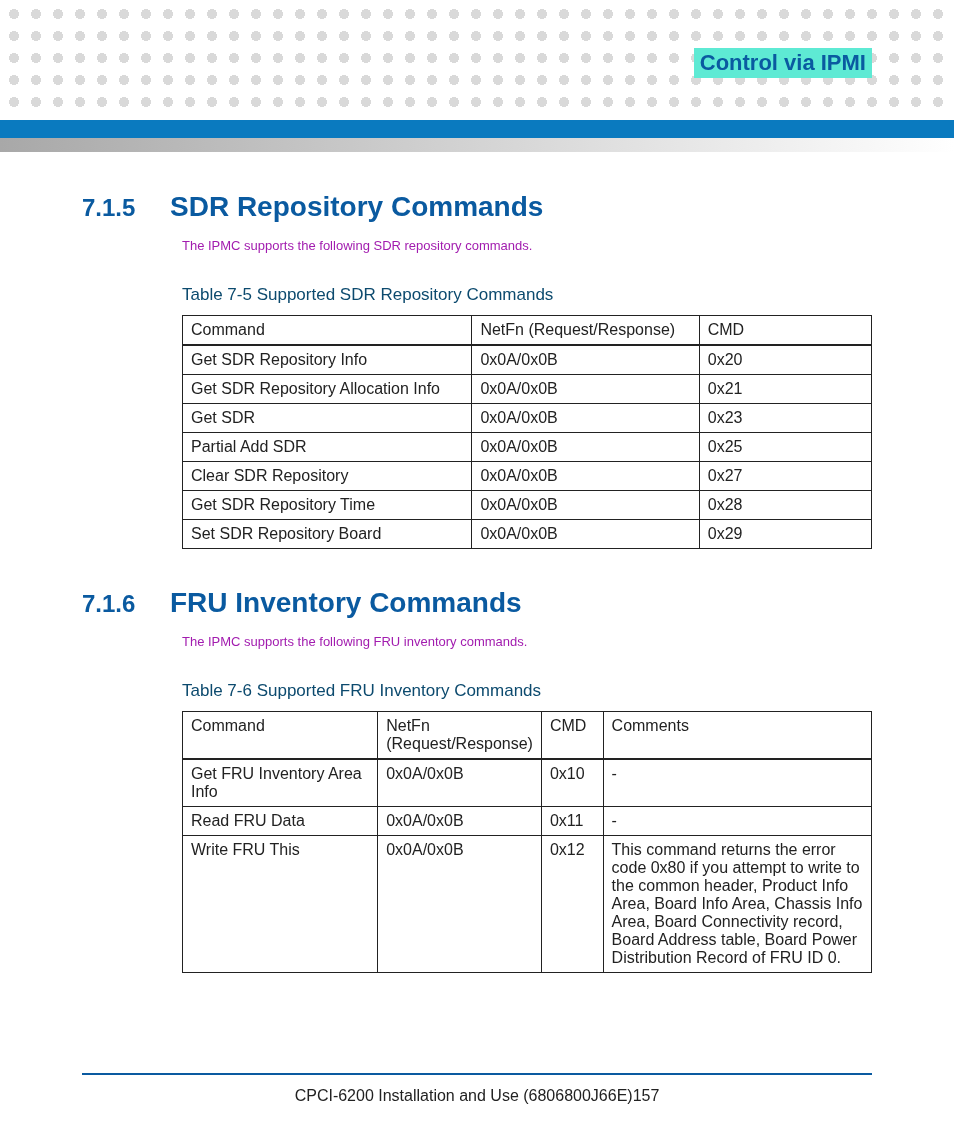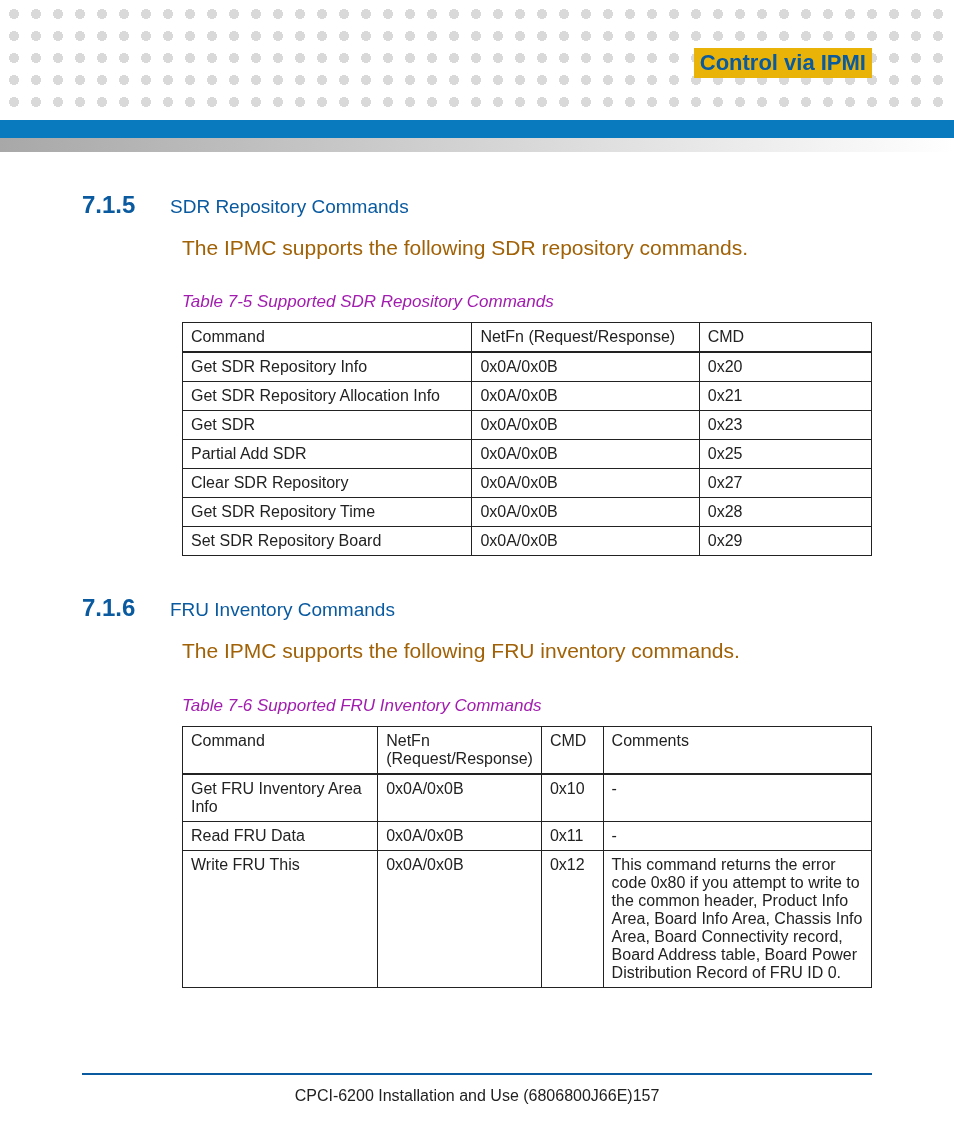--- a/index.html
+++ b/index.html
@@ -21,21 +21,21 @@
     background-position: 3px 3px;
     z-index: 0;
   }
   .header-title {
     position: absolute;
     top: 48px;
     right: 82px;
     font-size: 22px;
     font-weight: 700;
     color: #0a5aa0;
-    background: #eab308;
+    background: #5eead4;
     padding: 2px 6px;
     z-index: 2;
     font-style: normal;
   }
   .blue-bar {
     position: absolute;
     top: 120px;
     left: 0; right: 0;
     height: 18px;
     background: #0a7abf;
@@ -61,37 +61,36 @@
     gap: 28px;
     margin-top: 6px;
   }
   .section-number {
     font-size: 24px;
     font-weight: 700;
     color: #0a5aa0;
     min-width: 60px;
   }
   .section-title {
-    font-size: 19px;
-    font-weight: 400;
+    font-size: 28px;
+    font-weight: 700;
     color: #0a5aa0;
   }
   .section-body {
     margin-left: 100px;
     margin-top: 14px;
-    font-size: 21px;
+    font-size: 13px;
     line-height: 1.4;
-    color: #a16207;
+    color: #a21caf;
   }
   .table-caption {
     margin-left: 100px;
     margin-top: 30px;
     font-size: 17px;
-    font-style: italic;
-    color: #a21caf;
+    color: #0c4a6e;
   }
   table {
     margin-left: 100px;
     margin-top: 10px;
     border-collapse: collapse;
     font-size: 16px;
     width: calc(100% - 100px);
   }
   table th, table td {
     border: 1px solid #222;

